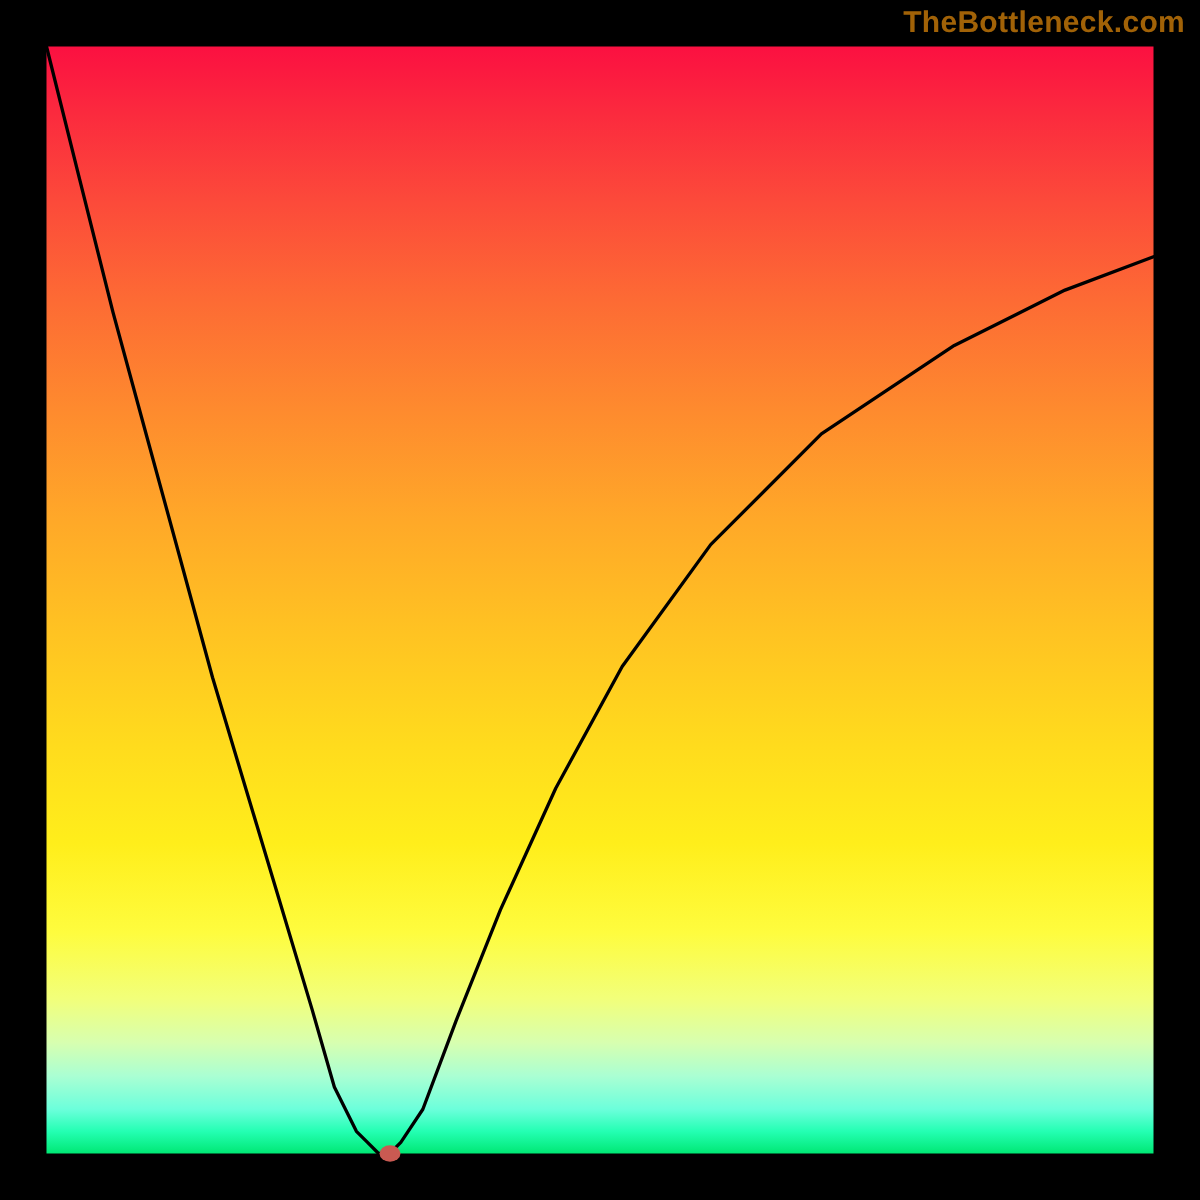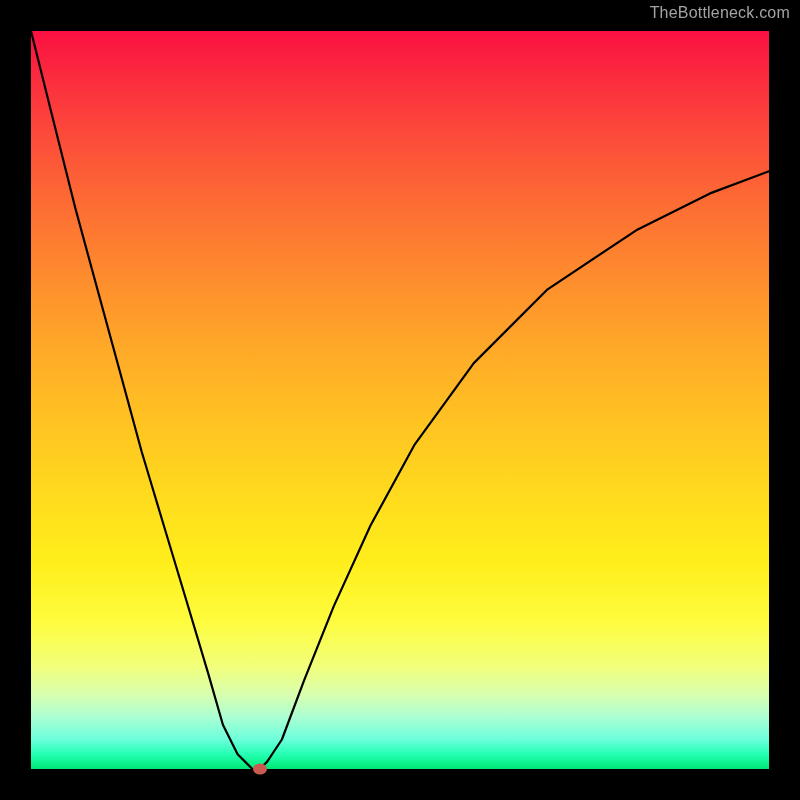--- a/index.html
+++ b/index.html
@@ -41,23 +41,23 @@
       #aaffd3 93%,
       #6cffdb 96%,
       #24ffb3 98%,
       #00e874 100%
     );
   }
   .watermark {
     position: absolute;
     top: 4px;
     right: 10px;
-    color: #a3a3a3;
-    font-size: 16px;
-    font-weight: 400;
+    color: #a16207;
+    font-size: 20px;
+    font-weight: 700;
     letter-spacing: 0.2px;
     user-select: none;
   }
   svg.curve {
     position: absolute;
     left: 0;
     top: 0;
     width: 738px;
     height: 738px;
     overflow: visible;

